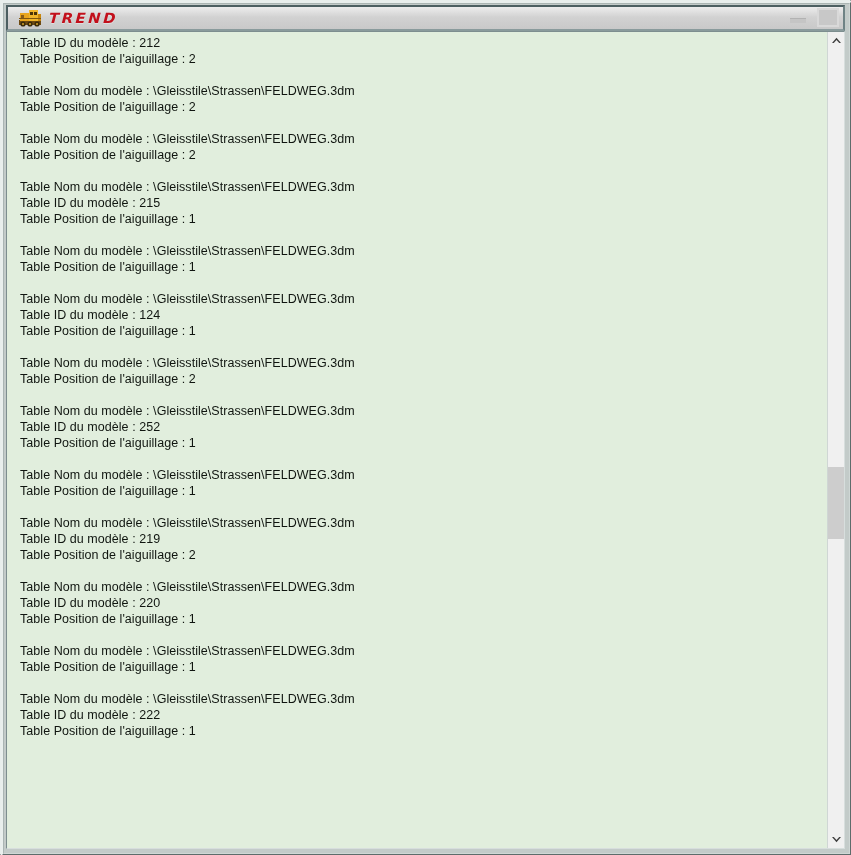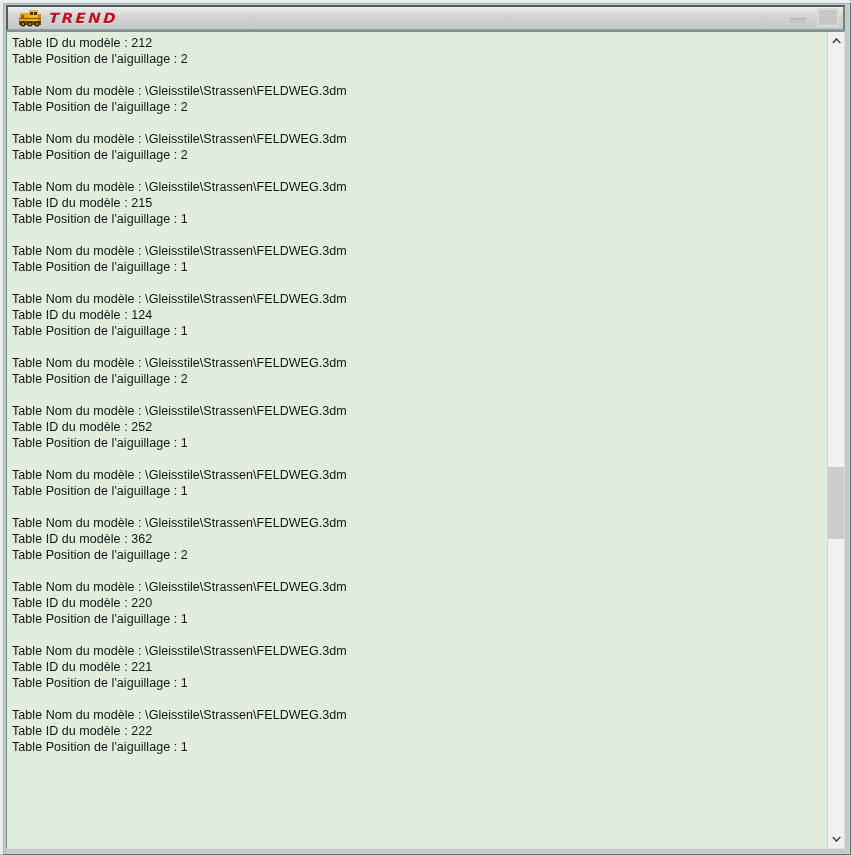--- a/index.html
+++ b/index.html
@@ -156,21 +156,21 @@
     border-bottom: 1px solid #d7dedd;
     background: #e1eedd;
     display: flex;
   }
 
   #log-pane {
     position: relative;
     flex: 1 1 auto;
     background: #e1eedd;
     overflow: hidden;
-    padding: 3px 0 0 5px;
+    padding: 3px 0 0 13px;
     box-sizing: border-box;
   }
 
   .log-line {
     font-family: "Liberation Sans", sans-serif;
     font-size: 12.5px;
     line-height: 16px;
     color: #101510;
     white-space: pre;
     height: 16px;
@@ -297,29 +297,28 @@
         <div class="log-line">Table Position de l'aiguillage : 2</div>
         <div class="log-line blank">&nbsp;</div>
         <div class="log-line">Table Nom du modèle : \Gleisstile\Strassen\FELDWEG.3dm</div>
         <div class="log-line">Table ID du modèle : 252</div>
         <div class="log-line">Table Position de l'aiguillage : 1</div>
         <div class="log-line blank">&nbsp;</div>
         <div class="log-line">Table Nom du modèle : \Gleisstile\Strassen\FELDWEG.3dm</div>
         <div class="log-line">Table Position de l'aiguillage : 1</div>
         <div class="log-line blank">&nbsp;</div>
         <div class="log-line">Table Nom du modèle : \Gleisstile\Strassen\FELDWEG.3dm</div>
-        <div class="log-line">Table ID du modèle : 362</div>
+        <div class="log-line">Table ID du modèle : 219</div>
         <div class="log-line">Table Position de l'aiguillage : 2</div>
         <div class="log-line blank">&nbsp;</div>
         <div class="log-line">Table Nom du modèle : \Gleisstile\Strassen\FELDWEG.3dm</div>
         <div class="log-line">Table ID du modèle : 220</div>
         <div class="log-line">Table Position de l'aiguillage : 1</div>
         <div class="log-line blank">&nbsp;</div>
         <div class="log-line">Table Nom du modèle : \Gleisstile\Strassen\FELDWEG.3dm</div>
-        <div class="log-line">Table ID du modèle : 221</div>
         <div class="log-line">Table Position de l'aiguillage : 1</div>
         <div class="log-line blank">&nbsp;</div>
         <div class="log-line">Table Nom du modèle : \Gleisstile\Strassen\FELDWEG.3dm</div>
         <div class="log-line">Table ID du modèle : 222</div>
         <div class="log-line">Table Position de l'aiguillage : 1</div>
       </div>
 
     <div id="scrollbar">
       <div class="sb-arrow">
         <span>

